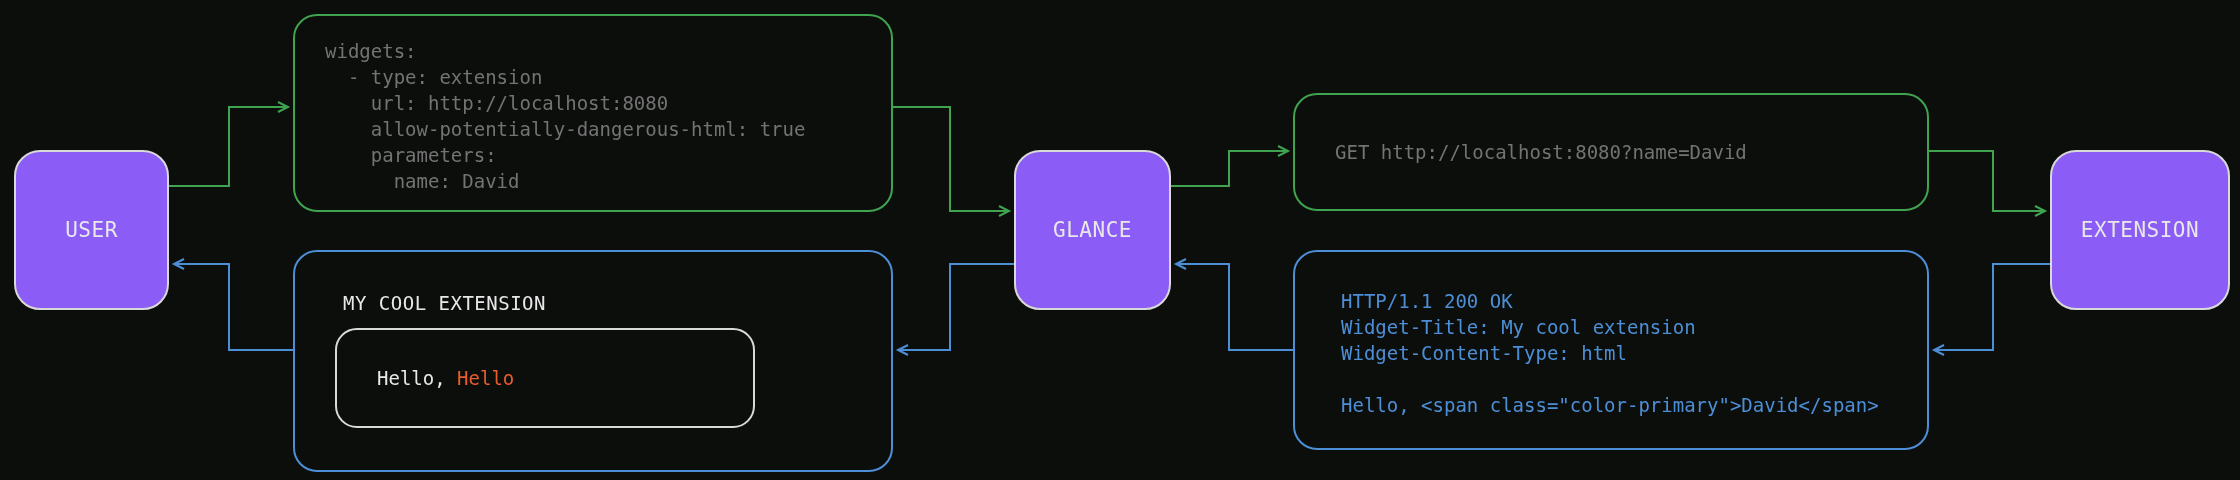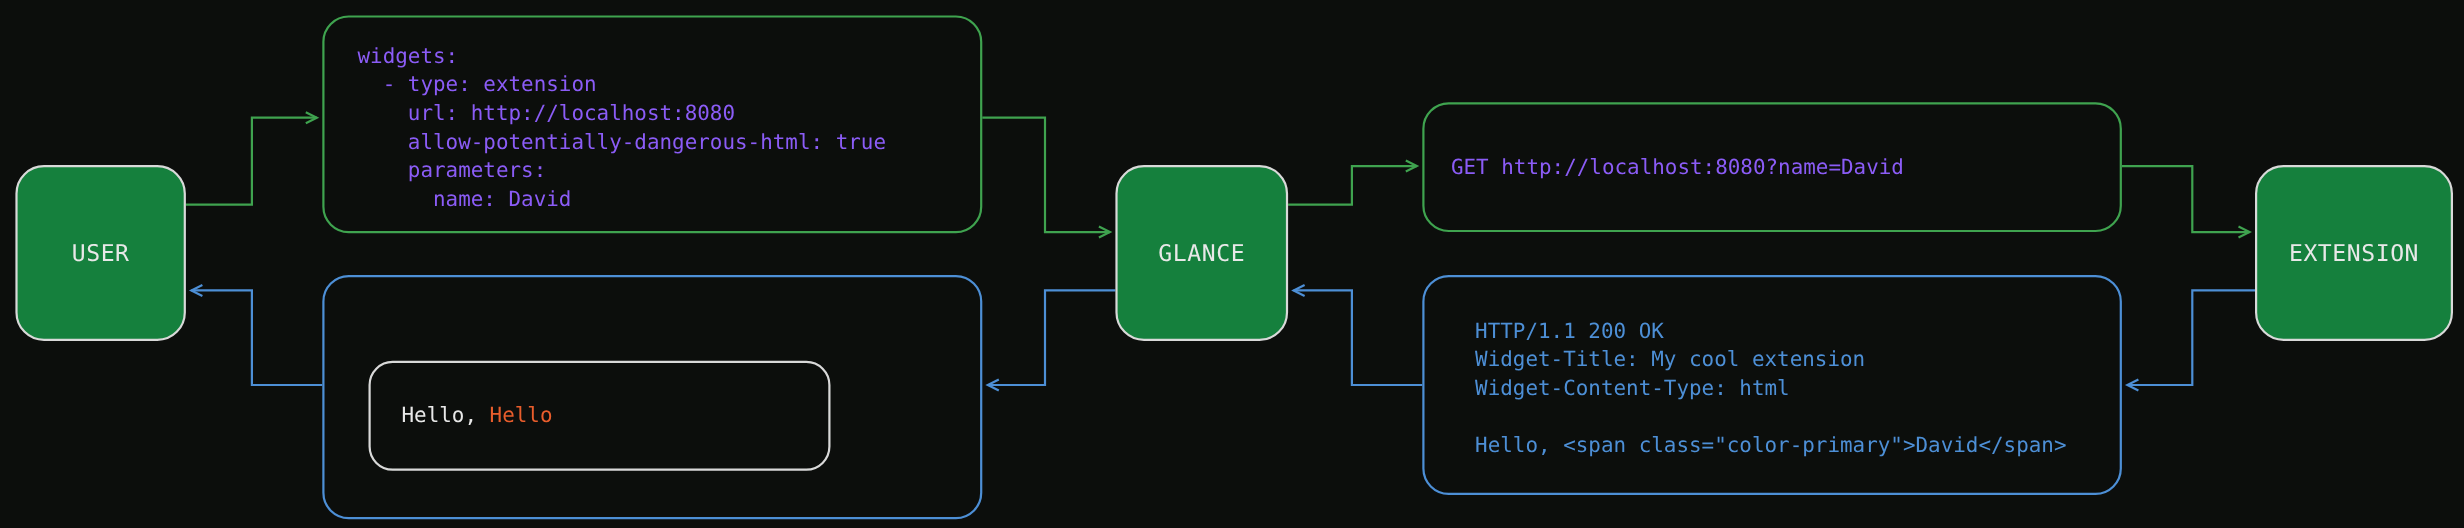--- a/index.html
+++ b/index.html
@@ -18,47 +18,47 @@
   .node {
     position: absolute;
     border: 2px solid #d9d9d9;
     border-radius: 26px;
     display: flex;
     align-items: center;
     justify-content: center;
     color: #e8e8e8;
     font-size: 21px;
     letter-spacing: 0.5px;
-    background: #15803d;
+    background: #8b5cf6;
     box-sizing: border-box;
   }
   #user-node      { left: 14px;   top: 150px; width: 155px; height: 160px; }
   #glance-node    { left: 1014px; top: 150px; width: 157px; height: 160px; }
   #extension-node { left: 2050px; top: 150px; width: 180px; height: 160px; }
 
   .box {
     position: absolute;
     border-radius: 24px;
     background: #0c0e0c;
     box-sizing: border-box;
   }
-  .green-box { border: 2px solid #3fa34f; color: #8b5cf6; }
+  .green-box { border: 2px solid #3fa34f; color: #737373; }
   .blue-box  { border: 2px solid #4d8fd6; color: #4d8fd6; }
 
   .code {
     font-size: 19px;
     line-height: 26px;
     white-space: pre;
   }
 
   #config-box { left: 293px; top: 14px; width: 600px; height: 198px; }
   #config-box .code { padding: 22px 30px; }
 
   #request-box { left: 1293px; top: 93px; width: 636px; height: 118px; display: flex; align-items: center; }
-  #request-box .code { padding: 0 24px; }
+  #request-box .code { padding: 0 40px; }
 
   #response-box { left: 1293px; top: 250px; width: 636px; height: 200px; padding-left: 16px; }
   #response-box .code { padding: 36px 30px; }
 
   #widget-box { left: 293px; top: 250px; width: 600px; height: 222px; }
   .widget-title {
     position: absolute;
     left: 48px;
     top: 40px;
     color: #e8e8e8;
@@ -68,21 +68,21 @@
   .hello-box {
     position: absolute;
     left: 40px;
     top: 76px;
     width: 420px;
     height: 100px;
     border: 2px solid #d9d9d9;
     border-radius: 22px;
     display: flex;
     align-items: center;
-    padding-left: 28px;
+    padding-left: 40px;
     box-sizing: border-box;
     color: #e8e8e8;
     font-size: 19px;
     white-space: pre;
     background: #0c0e0c;
   }
   .hello-name { color: #e85d2c; }
 
   svg.arrows {
     position: absolute;
@@ -148,18 +148,19 @@
 
   <div class="box blue-box" id="response-box">
     <div class="code">HTTP/1.1 200 OK
 Widget-Title: My cool extension
 Widget-Content-Type: html
 
 Hello, &lt;span class="color-primary"&gt;David&lt;/span&gt;</div>
   </div>
 
   <div class="box blue-box" id="widget-box">
+    <div class="widget-title">MY COOL EXTENSION</div>
     <div class="hello-box">
       <span>Hello, </span><span class="hello-name">Hello</span>
     </div>
   </div>
 
 </div>
 
 </body></html>

